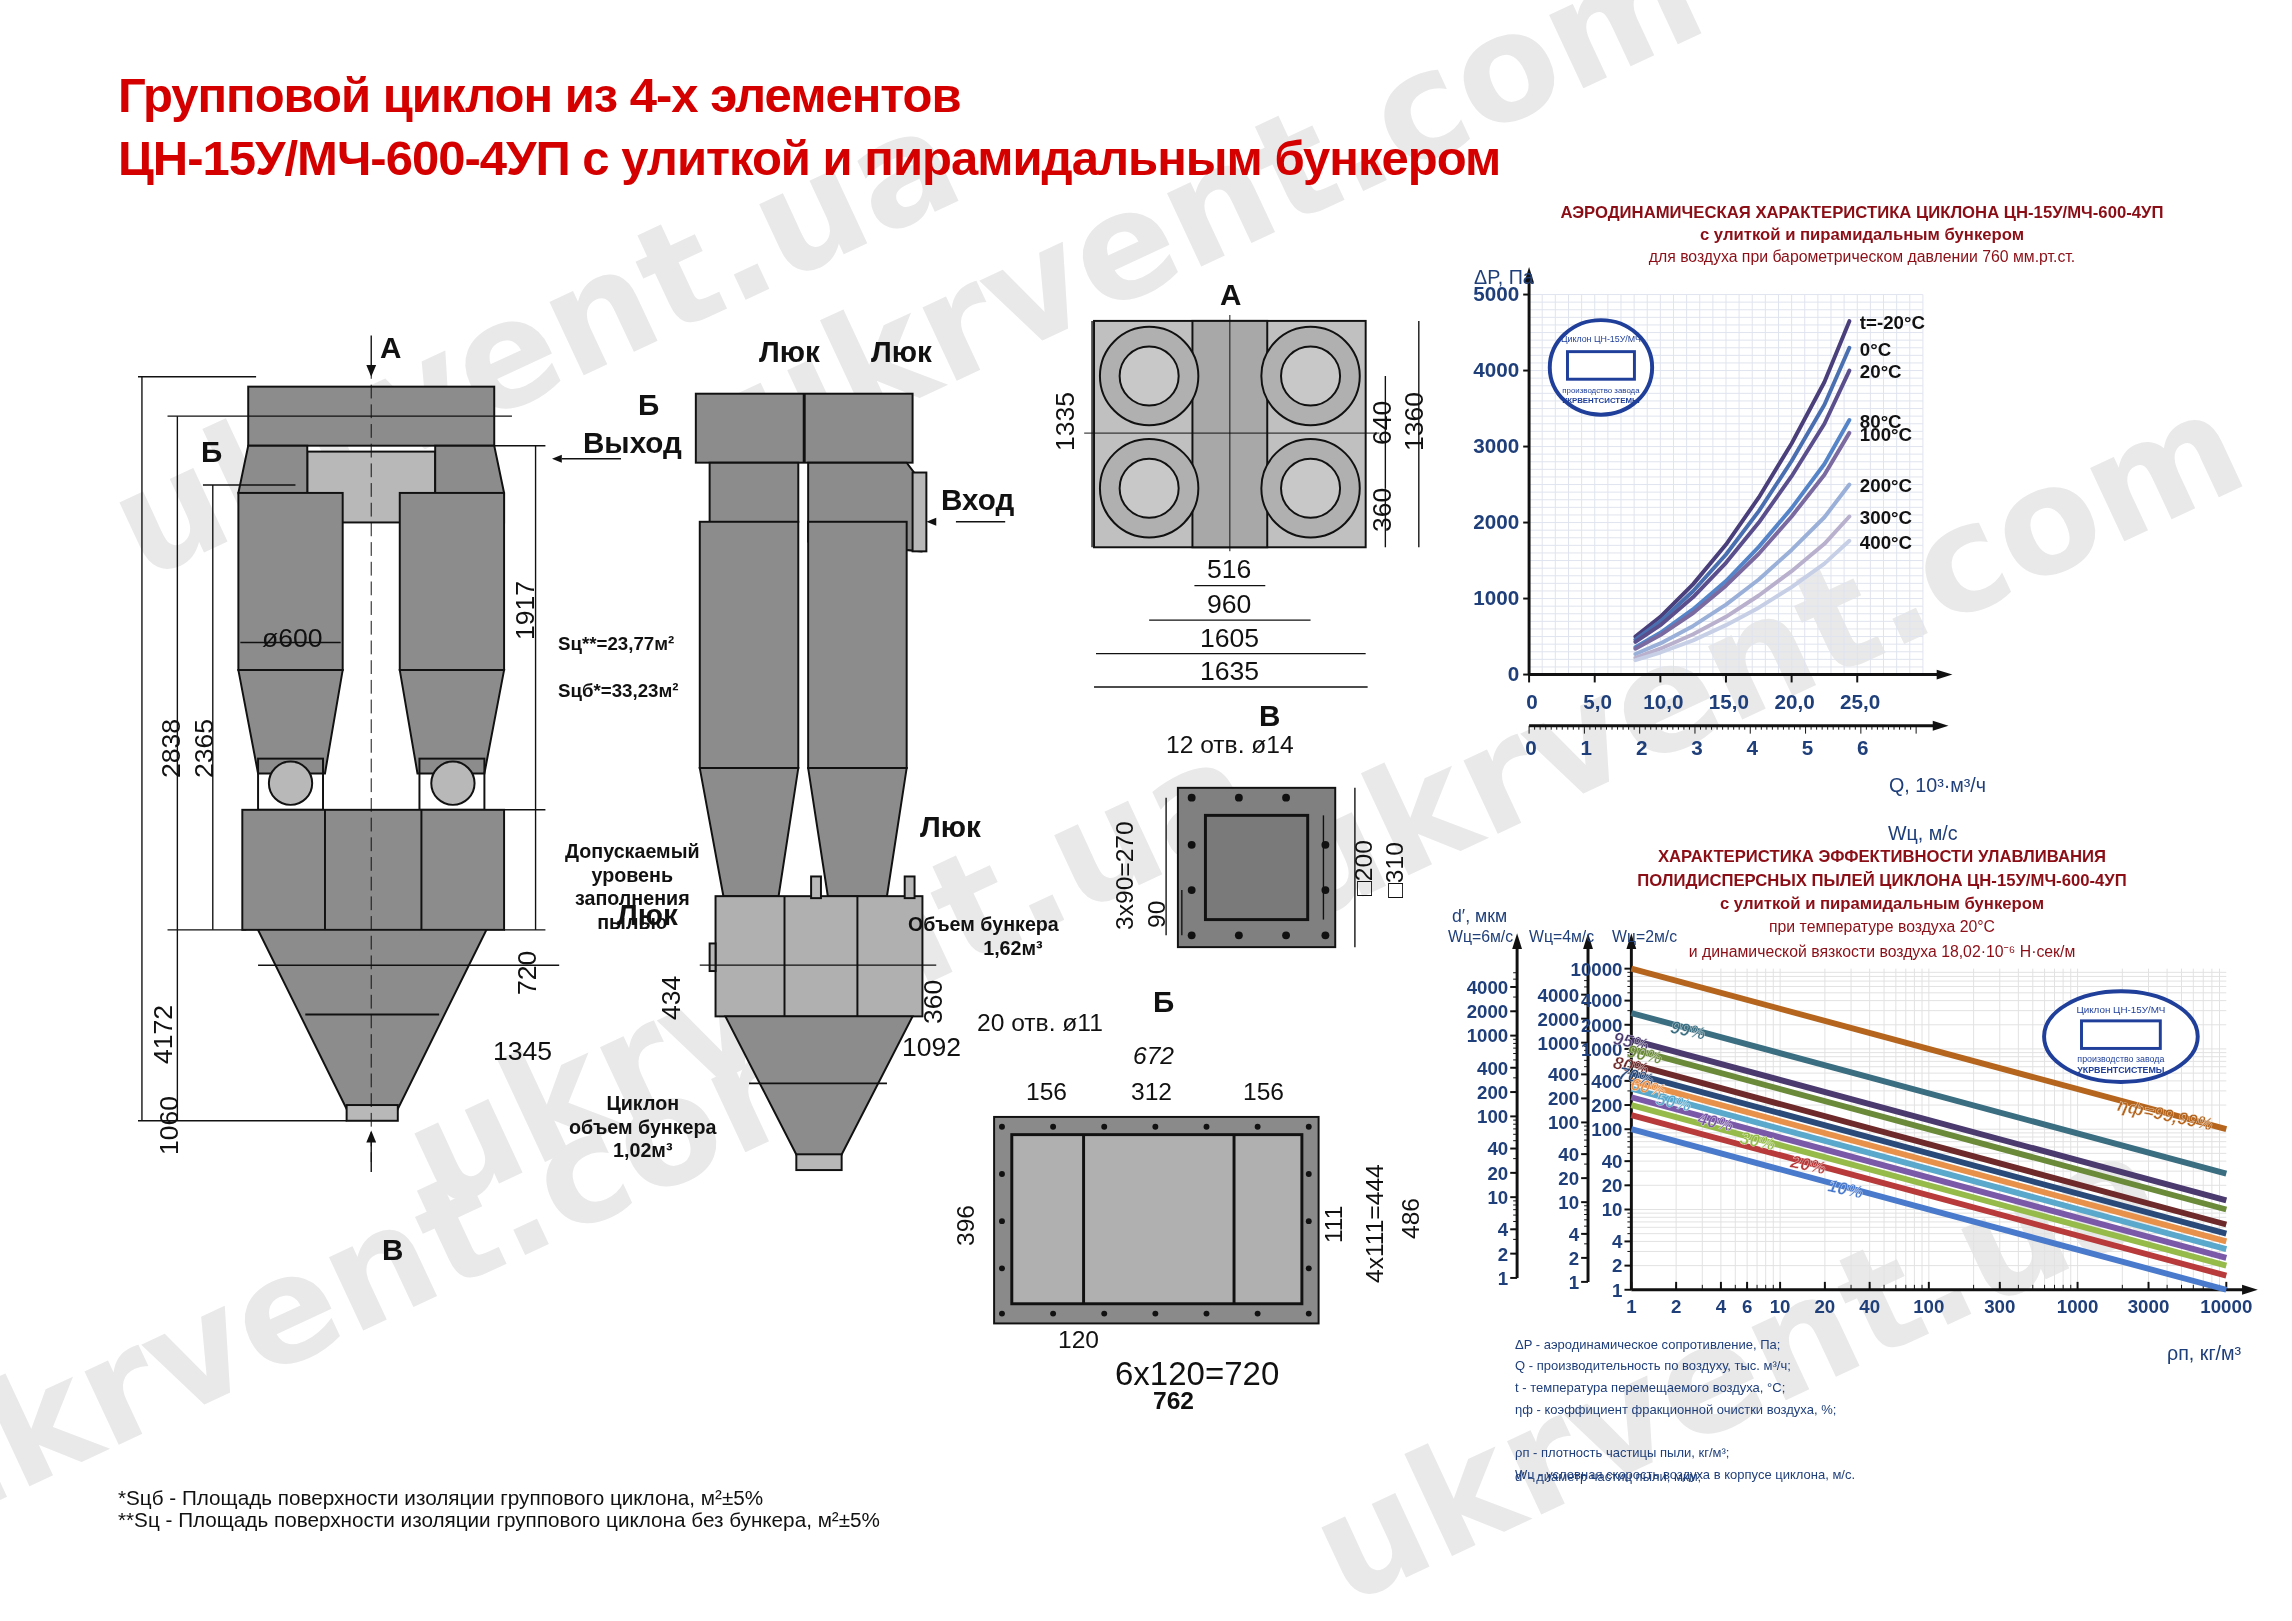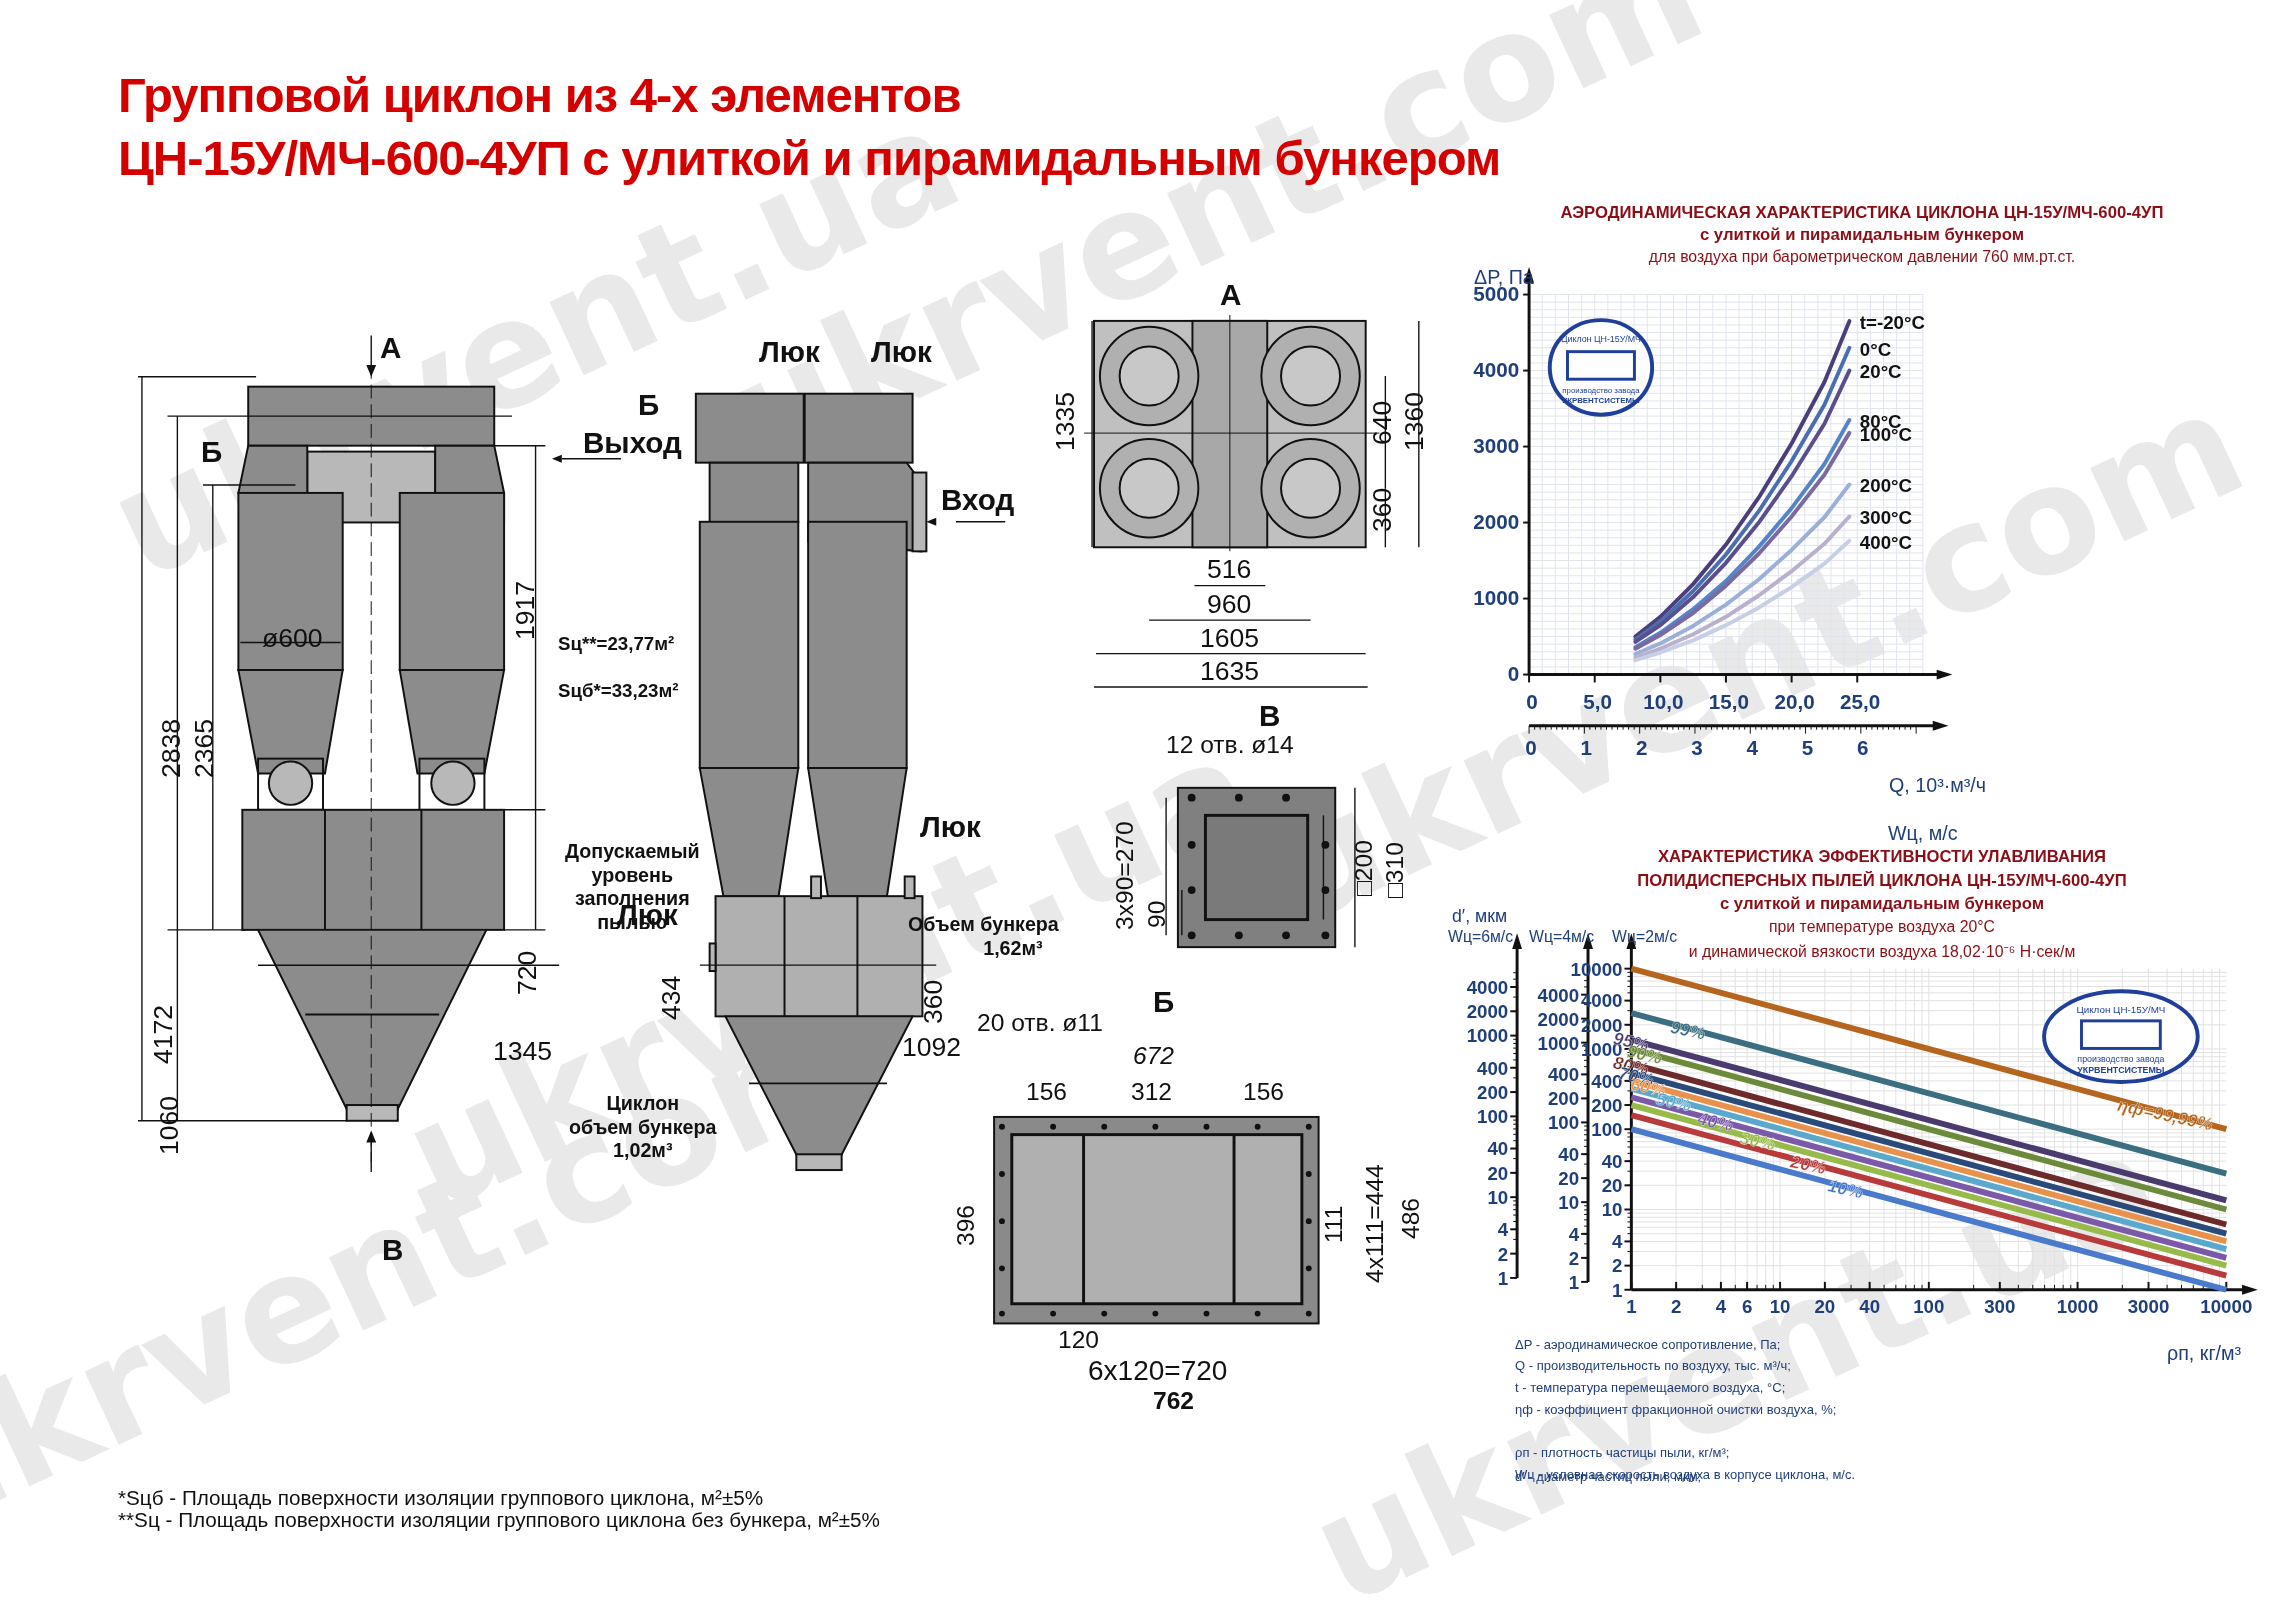--- a/index.html
+++ b/index.html
@@ -248,21 +248,21 @@
 <div class="dim" style="left:977px;top:1009px;font-size:24.6px;">20 отв. ø11</div>
 <div class="dim" style="left:1133px;top:1042px;font-size:24.6px;font-style:italic;">672</div>
 <div class="dim" style="left:1026px;top:1078px;font-size:24.6px;">156</div>
 <div class="dim" style="left:1131px;top:1078px;font-size:24.6px;">312</div>
 <div class="dim" style="left:1243px;top:1078px;font-size:24.6px;">156</div>
 <div class="dim vert" style="left:952px;top:1246px;font-size:24.6px;">396</div>
 <div class="dim vert" style="left:1320px;top:1243px;font-size:24.6px;">111</div>
 <div class="dim vert" style="left:1361px;top:1283px;font-size:24.6px;">4x111=444</div>
 <div class="dim vert" style="left:1397px;top:1239px;font-size:24.6px;">486</div>
 <div class="dim" style="left:1058px;top:1326px;font-size:24.6px;">120</div>
-<div class="dim" style="left:1088px;top:1355px;font-size:28px;">6x120=720</div>
+<div class="dim" style="left:1115px;top:1355px;font-size:33px;">6x120=720</div>
 <div class="dim" style="left:1153px;top:1387px;font-size:24.6px;font-weight:bold;">762</div>
 
 <div class="note" style="left:118px;top:1446px;">*Sцб - Площадь поверхности изоляции группового циклона, м²±5%</div>
 <div class="note" style="left:118px;top:1468px;">**Sц - Площадь поверхности изоляции группового циклона без бункера, м²±5%</div>
 
 <div class="chart-h" style="left:1517px;top:203px;width:690px;">АЭРОДИНАМИЧЕСКАЯ ХАРАКТЕРИСТИКА ЦИКЛОНА ЦН-15У/МЧ-600-4УП</div>
 <div class="chart-h" style="left:1517px;top:225px;width:690px;">с улиткой и пирамидальным бункером</div>
 <div class="chart-s" style="left:1517px;top:248px;width:690px;">для воздуха при барометрическом давлении 760 мм.рт.ст.</div>
 <div class="axis-lbl" style="left:1474px;top:266px;">ΔP, Па</div>
 

